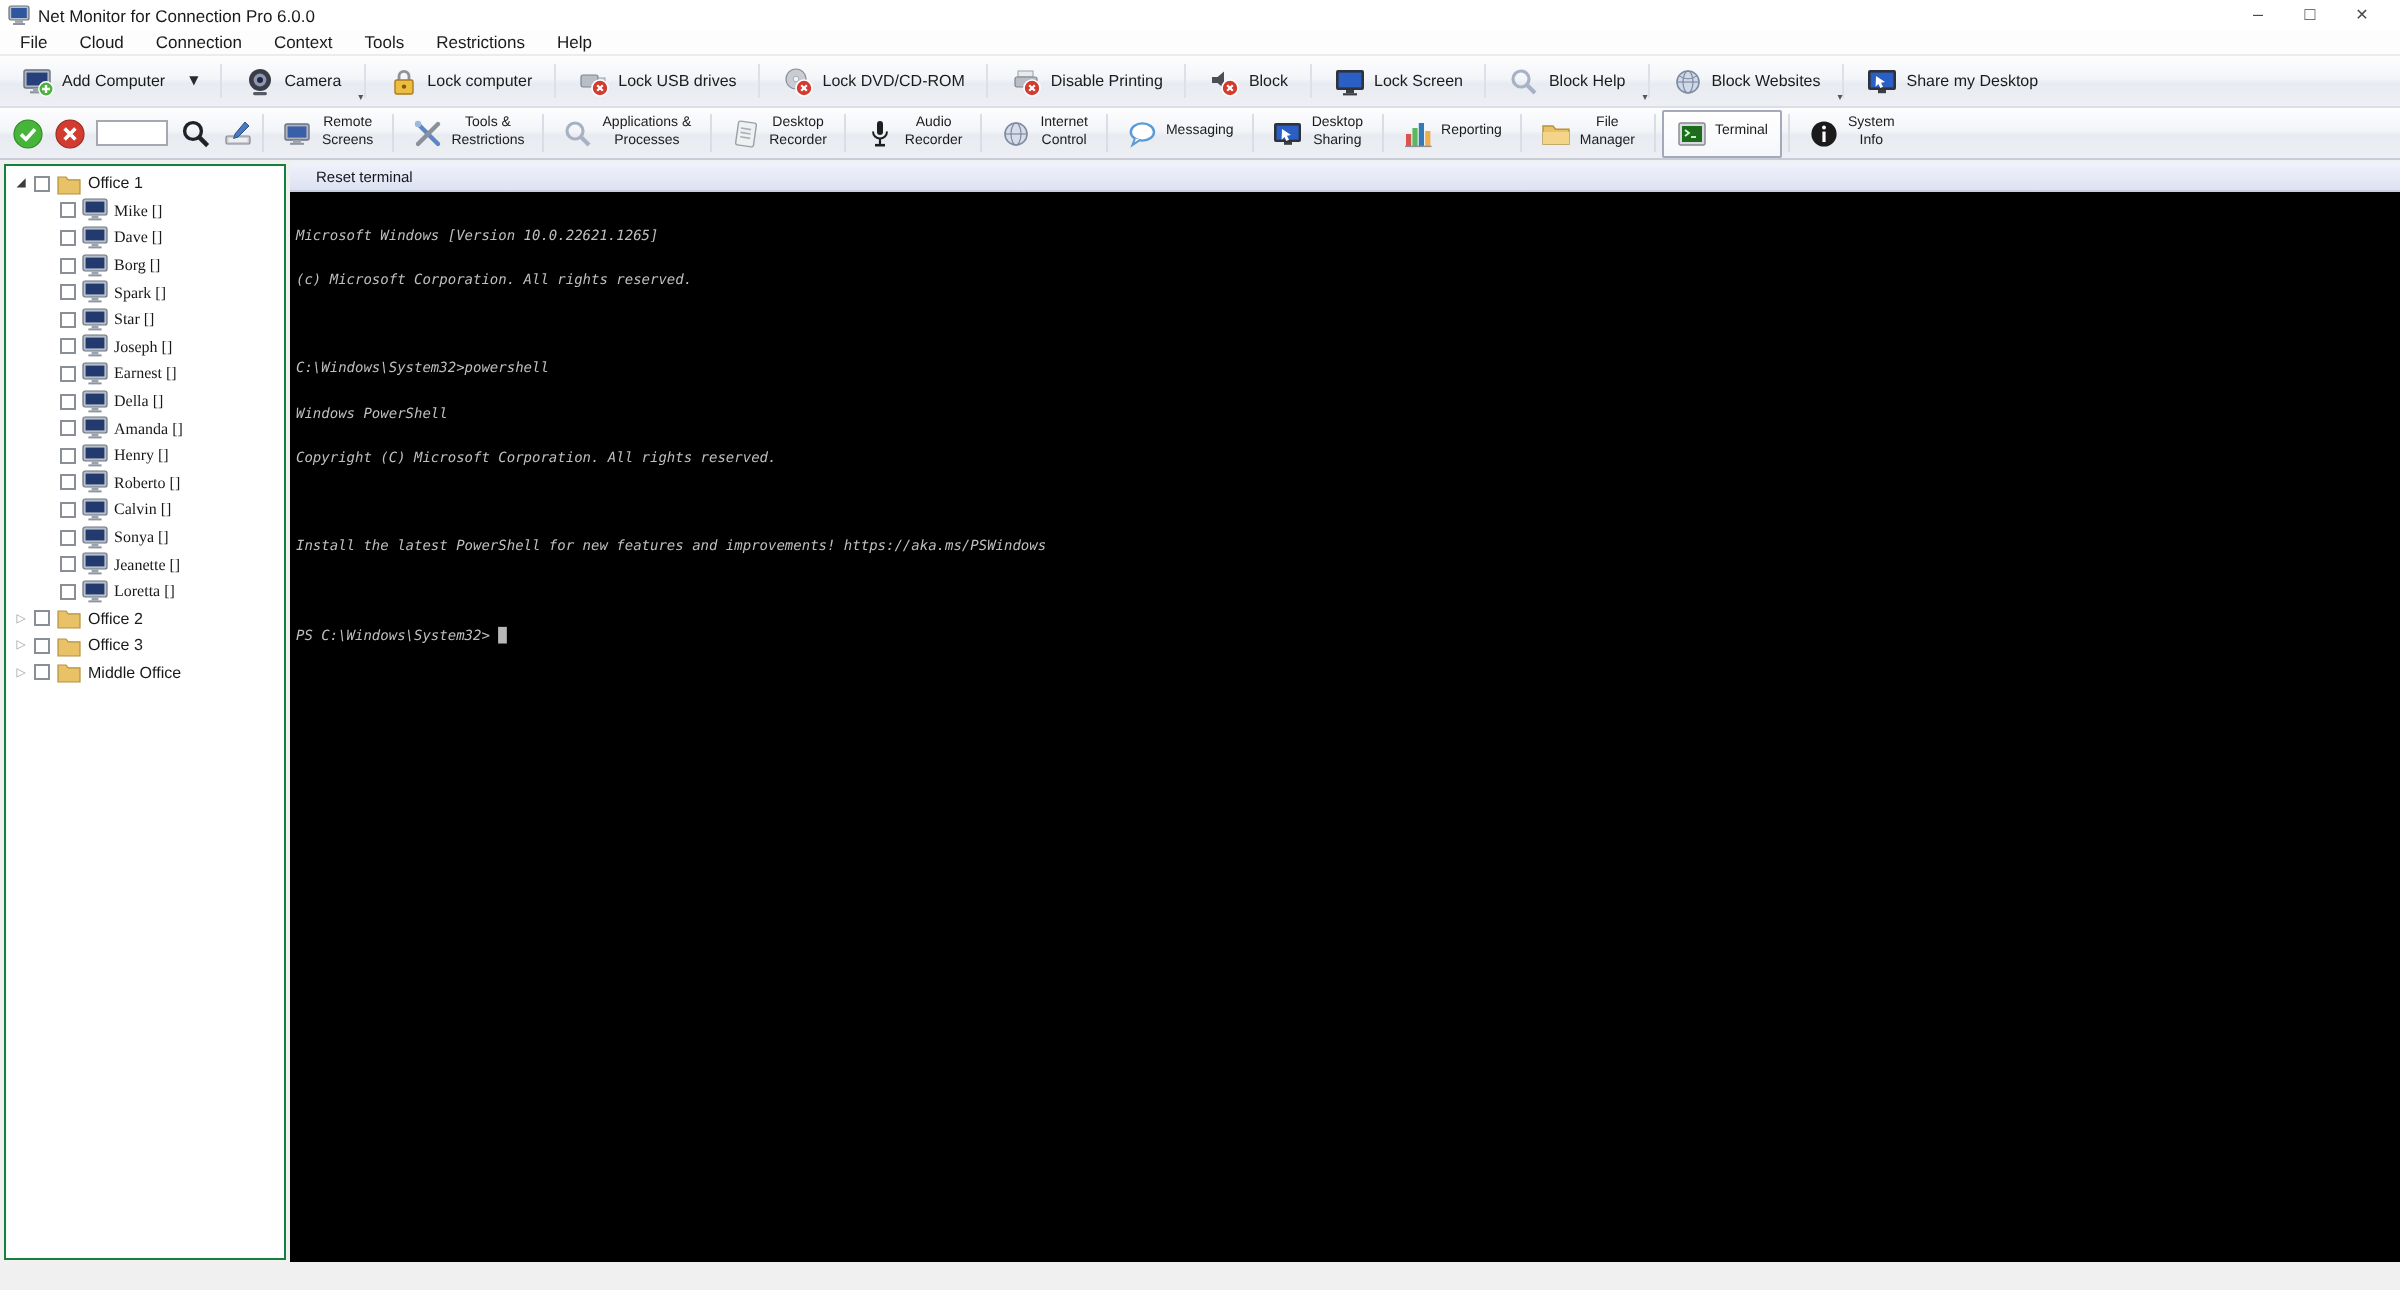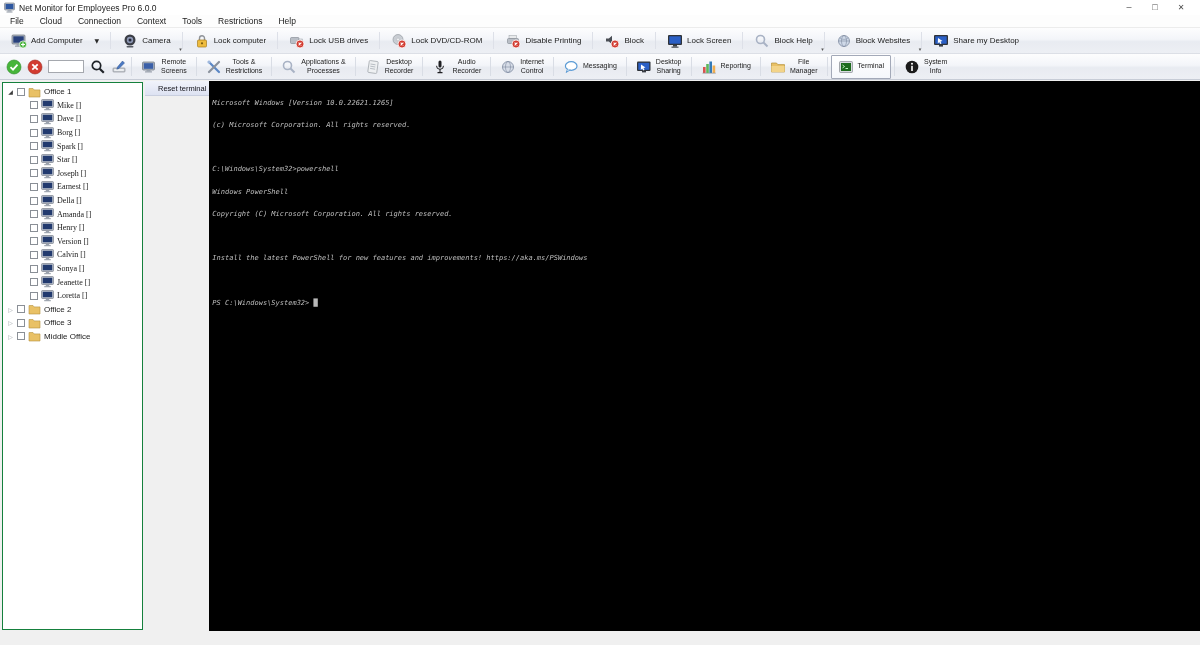--- a/index.html
+++ b/index.html
@@ -40,21 +40,21 @@
   .tree-panel { width:141px; margin:1px 0 1px 2px; background:#ffffff; border:1px solid #15803d; overflow:hidden; padding-top:2px; }
   .trow { height:13.6px; display:flex; align-items:center; font-size:8px; color:#1a1a1a; white-space:nowrap; }
   .trow .exp { width:9px; text-align:center; font-family:"DejaVu Sans", sans-serif; }
   .exp.expanded { font-size:6px; color:#3c3c3c; }
   .exp.collapsed { font-size:6px; color:#9aa0a6; }
   .trow .cb { width:8px; height:8px; border:1px solid #8a8f96; background:#fff; margin:0 3px 0 2px; flex:0 0 8px; }
   .trow .ticn { width:13px; height:12px; display:inline-flex; margin-right:3px; flex:0 0 13px; }
   .trow.computer { padding-left:25px;font-family:Liberation Serif, serif; }
   .trow.group { padding-left:3px; }
 
-  .main { flex:1; margin-left:2px; display:flex; flex-direction:row; min-width:0; }
+  .main { flex:1; margin-left:2px; display:flex; flex-direction:column; min-width:0; }
   .reset-bar { height:15px; background:linear-gradient(#f1f3fb,#dde2f2); border-bottom:1px solid #c9cfdf; display:flex; align-items:center; padding-left:10px; }
   .reset-btn { font-size:7.5px; color:#15151c; padding:1px 3px; }
   .terminal { flex:1; background:#000000; color:#bfbfbf; font-family:"DejaVu Sans Mono", monospace; font-size:7px; line-height:7.4px; padding:4px 0 0 3px; overflow:hidden; white-space:pre;font-style:italic; }
   .tline { min-height:7.4px; }
   .cursor { color:#b8b8b8; }
 
   .statusbar { position:absolute; left:0; right:0; bottom:0; height:14px; background:#f0f0f0; }
 </style>
 </head>
 <body>
@@ -63,21 +63,21 @@
 
   <div class="titlebar">
     <span class="app-icon">
       <svg width="11" height="11" viewBox="0 0 11 11">
           <rect x="0.5" y="1" width="10" height="7" rx="1" fill="#b9c0ca" stroke="#6b7280" stroke-width="0.6"></rect>
           <rect x="1.6" y="2" width="7.8" height="5" fill="#2e57a0"></rect>
           <rect x="3.5" y="8.2" width="4" height="1.2" fill="#9aa2ae"></rect>
           <rect x="2.5" y="9.5" width="6" height="1" fill="#8d95a1"></rect>
         </svg>
     </span>
-    <span class="title-text">Net Monitor for Employees Pro 6.0.0</span>
+    <span class="title-text">Net Monitor for Connection Pro 6.0.0</span>
     <div class="win-controls">
       <span class="wc">–</span>
       <span class="wc">□</span>
       <span class="wc close">✕</span>
     </div>
   </div>
 
   <div class="menubar">
     <span class="menu-item">File</span>
     <span class="menu-item">Cloud</span>
@@ -562,21 +562,21 @@
       <div class="trow computer">
           <span class="cb"></span>
           <span class="ticn">
             <svg width="13" height="12" viewBox="0 0 13 12">
               <rect x="0.5" y="0.5" width="12" height="8" rx="1" fill="#b9c0ca" stroke="#6b7280" stroke-width="0.6"></rect>
               <rect x="1.8" y="1.8" width="9.4" height="5.4" fill="#223a6e"></rect>
               <rect x="4.8" y="8.8" width="3.4" height="1.4" fill="#9aa2ae"></rect>
               <rect x="3.2" y="10.2" width="6.6" height="1" fill="#8d95a1"></rect>
             </svg>
           </span>
-          <span>Version []</span>
+          <span>Roberto []</span>
         </div>
       <div class="trow computer">
           <span class="cb"></span>
           <span class="ticn">
             <svg width="13" height="12" viewBox="0 0 13 12">
               <rect x="0.5" y="0.5" width="12" height="8" rx="1" fill="#b9c0ca" stroke="#6b7280" stroke-width="0.6"></rect>
               <rect x="1.8" y="1.8" width="9.4" height="5.4" fill="#223a6e"></rect>
               <rect x="4.8" y="8.8" width="3.4" height="1.4" fill="#9aa2ae"></rect>
               <rect x="3.2" y="10.2" width="6.6" height="1" fill="#8d95a1"></rect>
             </svg>

